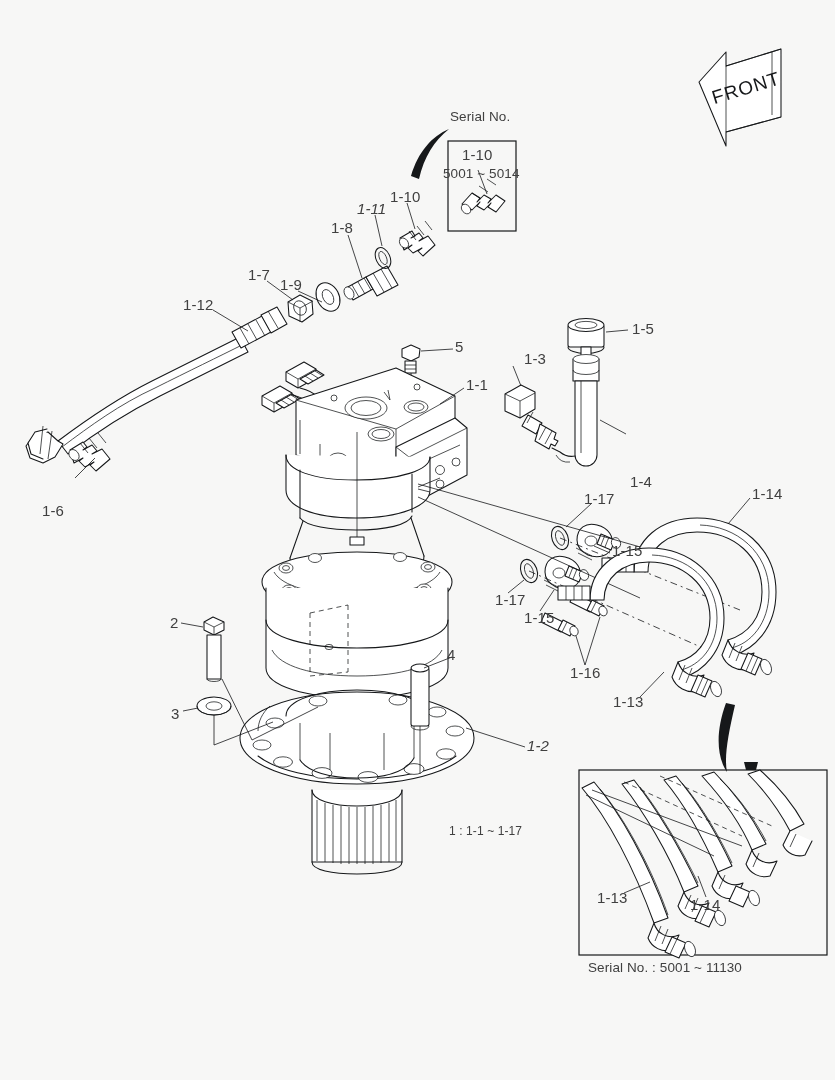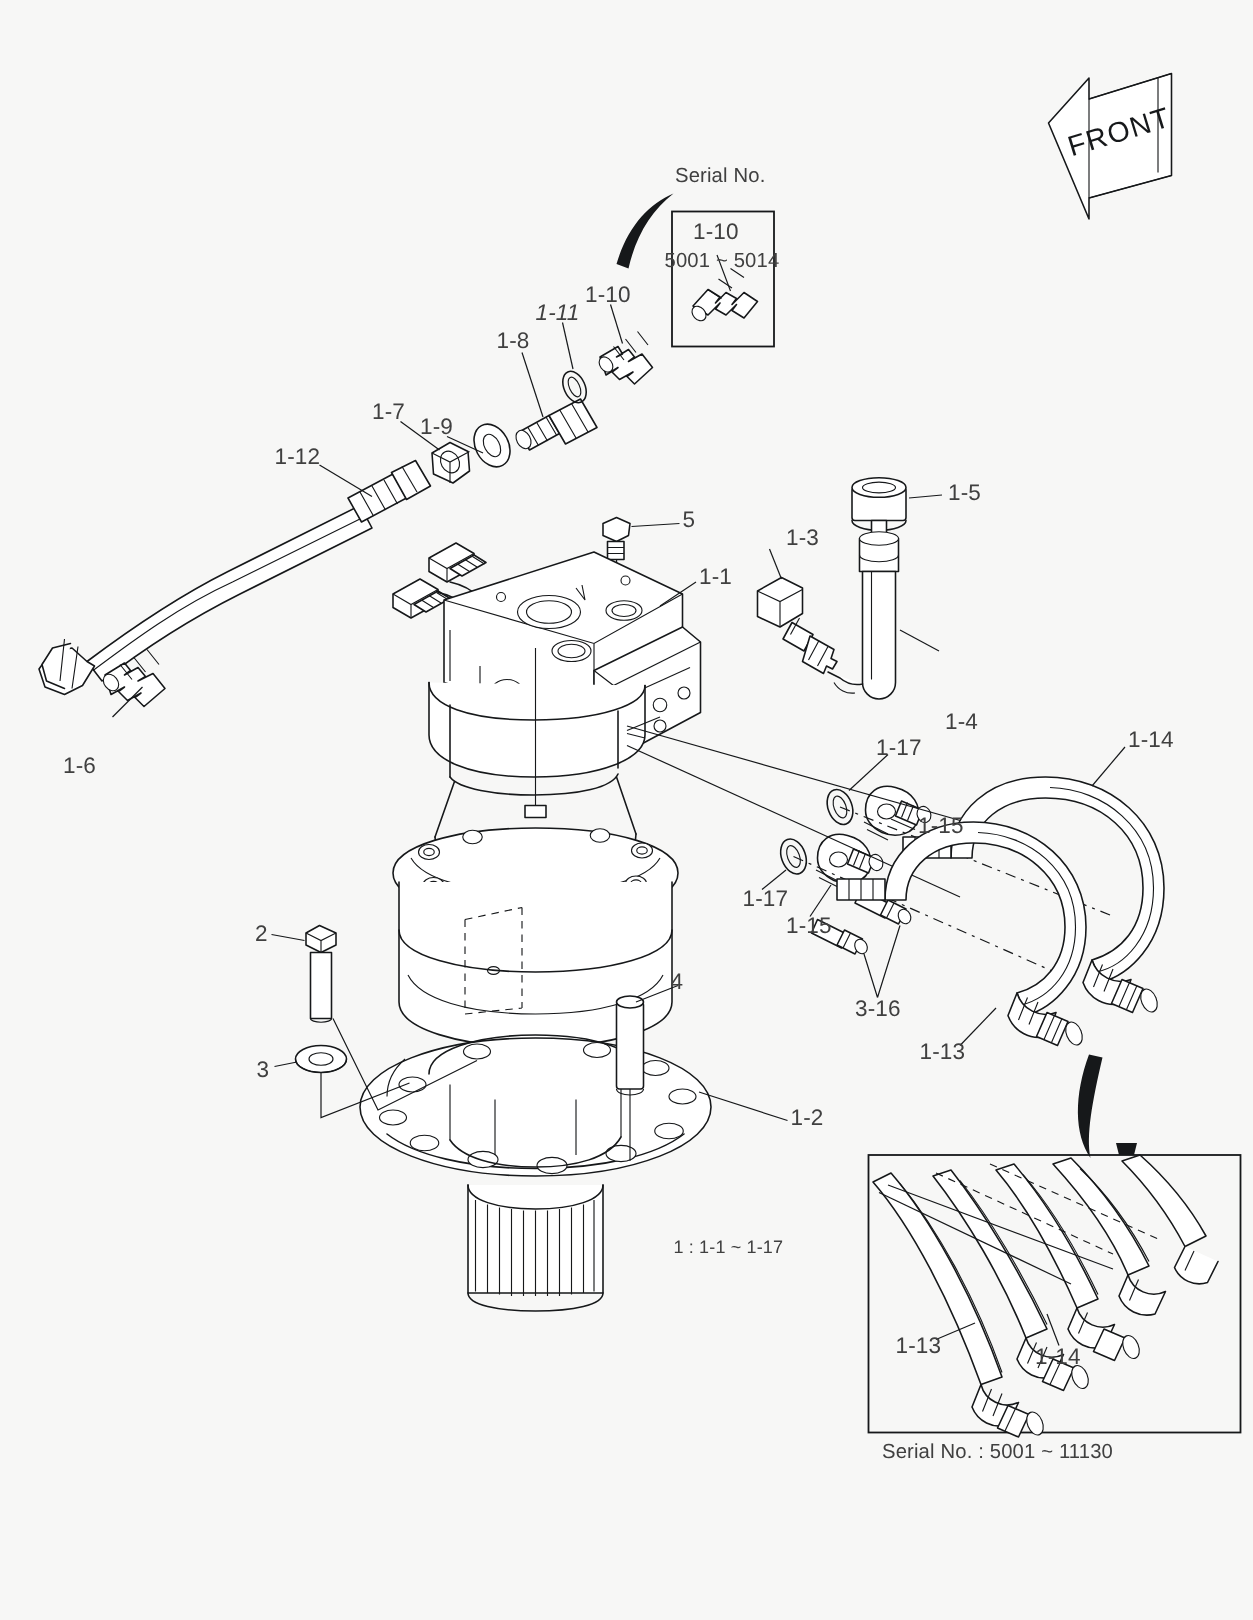--- a/index.html
+++ b/index.html
@@ -505,25 +505,25 @@
 <div class="lbl" style="left:42px;top:502px;">1-6</div>
 <div class="lbl" style="left:455px;top:338px;">5</div>
 <div class="lbl" style="left:466px;top:376px;">1-1</div>
 <div class="lbl" style="left:524px;top:350px;">1-3</div>
 <div class="lbl" style="left:632px;top:320px;">1-5</div>
 <div class="lbl" style="left:630px;top:425px;margin-top:48px;">1-4</div>
 <div class="lbl" style="left:584px;top:490px;">1-17</div>
 <div class="lbl" style="left:612px;top:542px;">1-15</div>
 <div class="lbl" style="left:495px;top:591px;">1-17</div>
 <div class="lbl" style="left:524px;top:609px;">1-15</div>
-<div class="lbl" style="left:570px;top:664px;">3-16</div>
+<div class="lbl" style="left:570px;top:664px;">1-16</div>
 <div class="lbl" style="left:752px;top:485px;">1-14</div>
 <div class="lbl" style="left:613px;top:693px;">1-13</div>
 <div class="lbl" style="left:170px;top:614px;">2</div>
 <div class="lbl" style="left:171px;top:705px;">3</div>
 <div class="lbl" style="left:447px;top:646px;">4</div>
-<div class="lbl" style="left:527px;top:737px;">1-2</div>
+<div class="lbl" style="left:527px;top:737px;font-style:italic;">1-2</div>
 <div class="lbl" style="left:597px;top:889px;">1-13</div>
 <div class="lbl" style="left:690px;top:896px;">1-14</div>
 
 <div class="lbl legend" style="left:449px;top:825px;">1 : 1-1 ~ 1-17</div>
 
 <div class="lbl hdr" style="left:588px;top:959px;">Serial No. : 5001 ~ 11130</div>
 
 </body></html>

